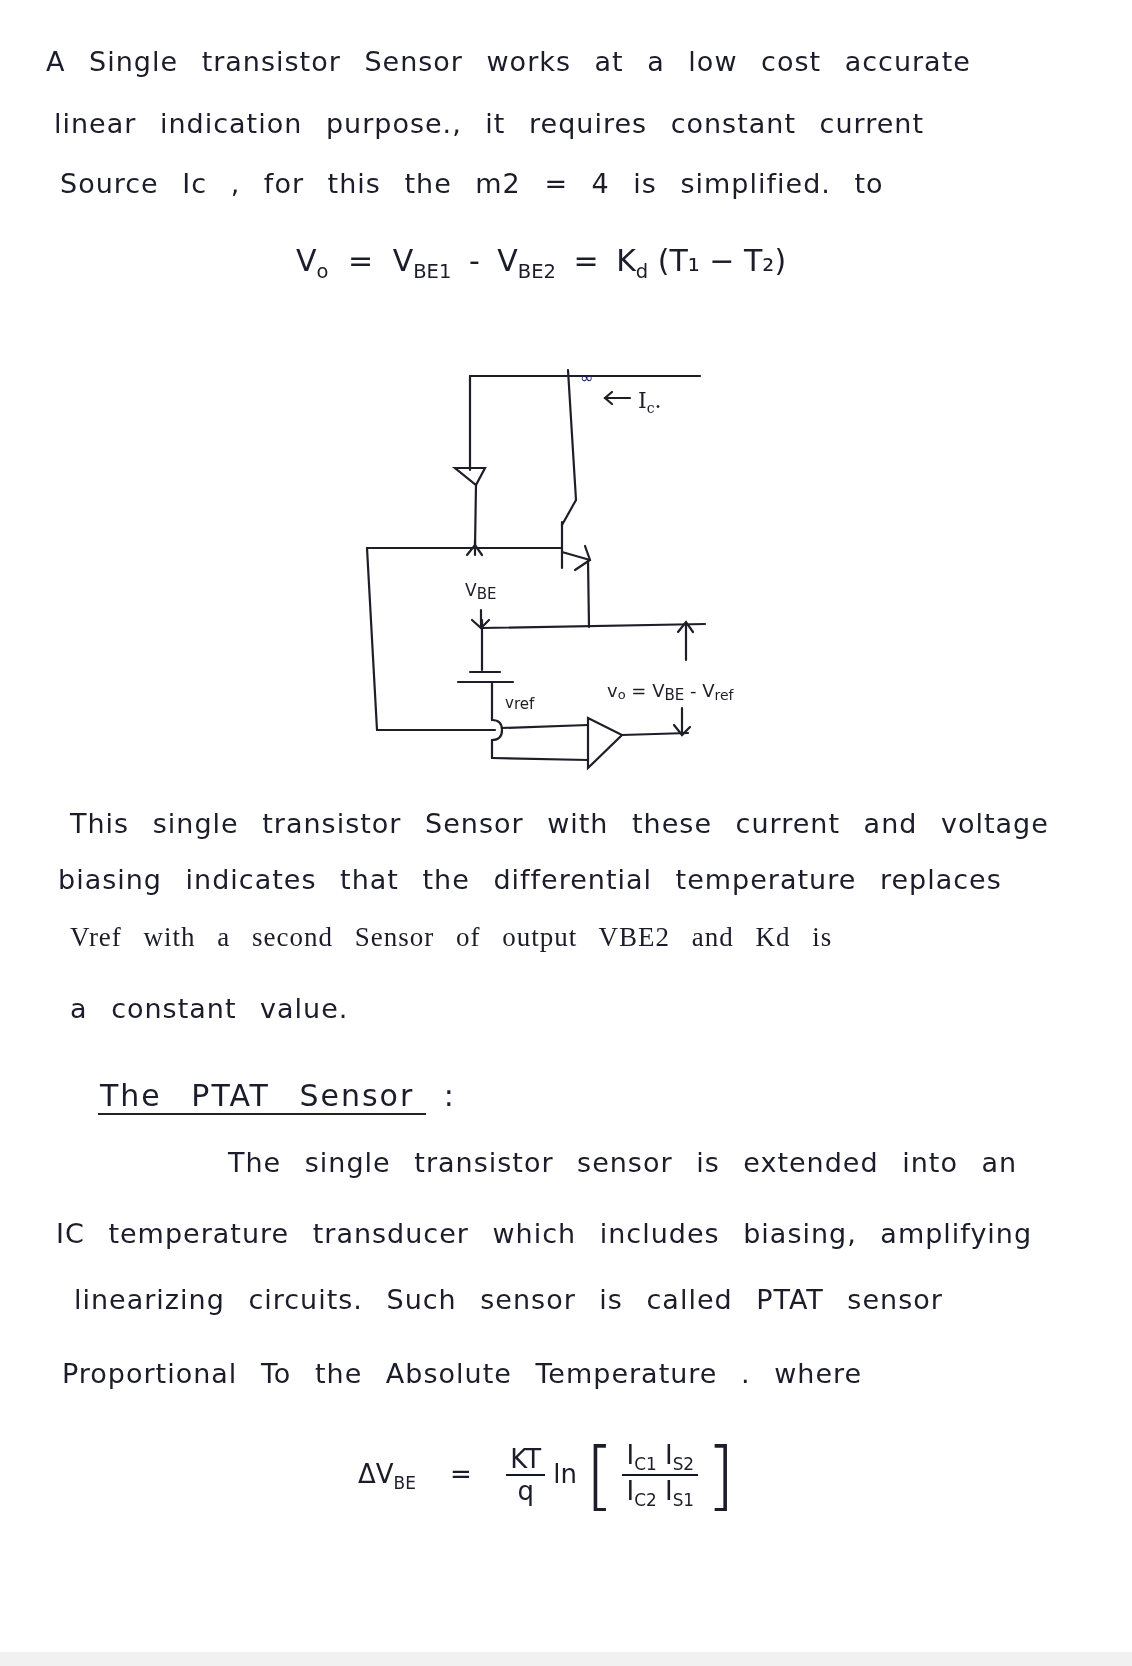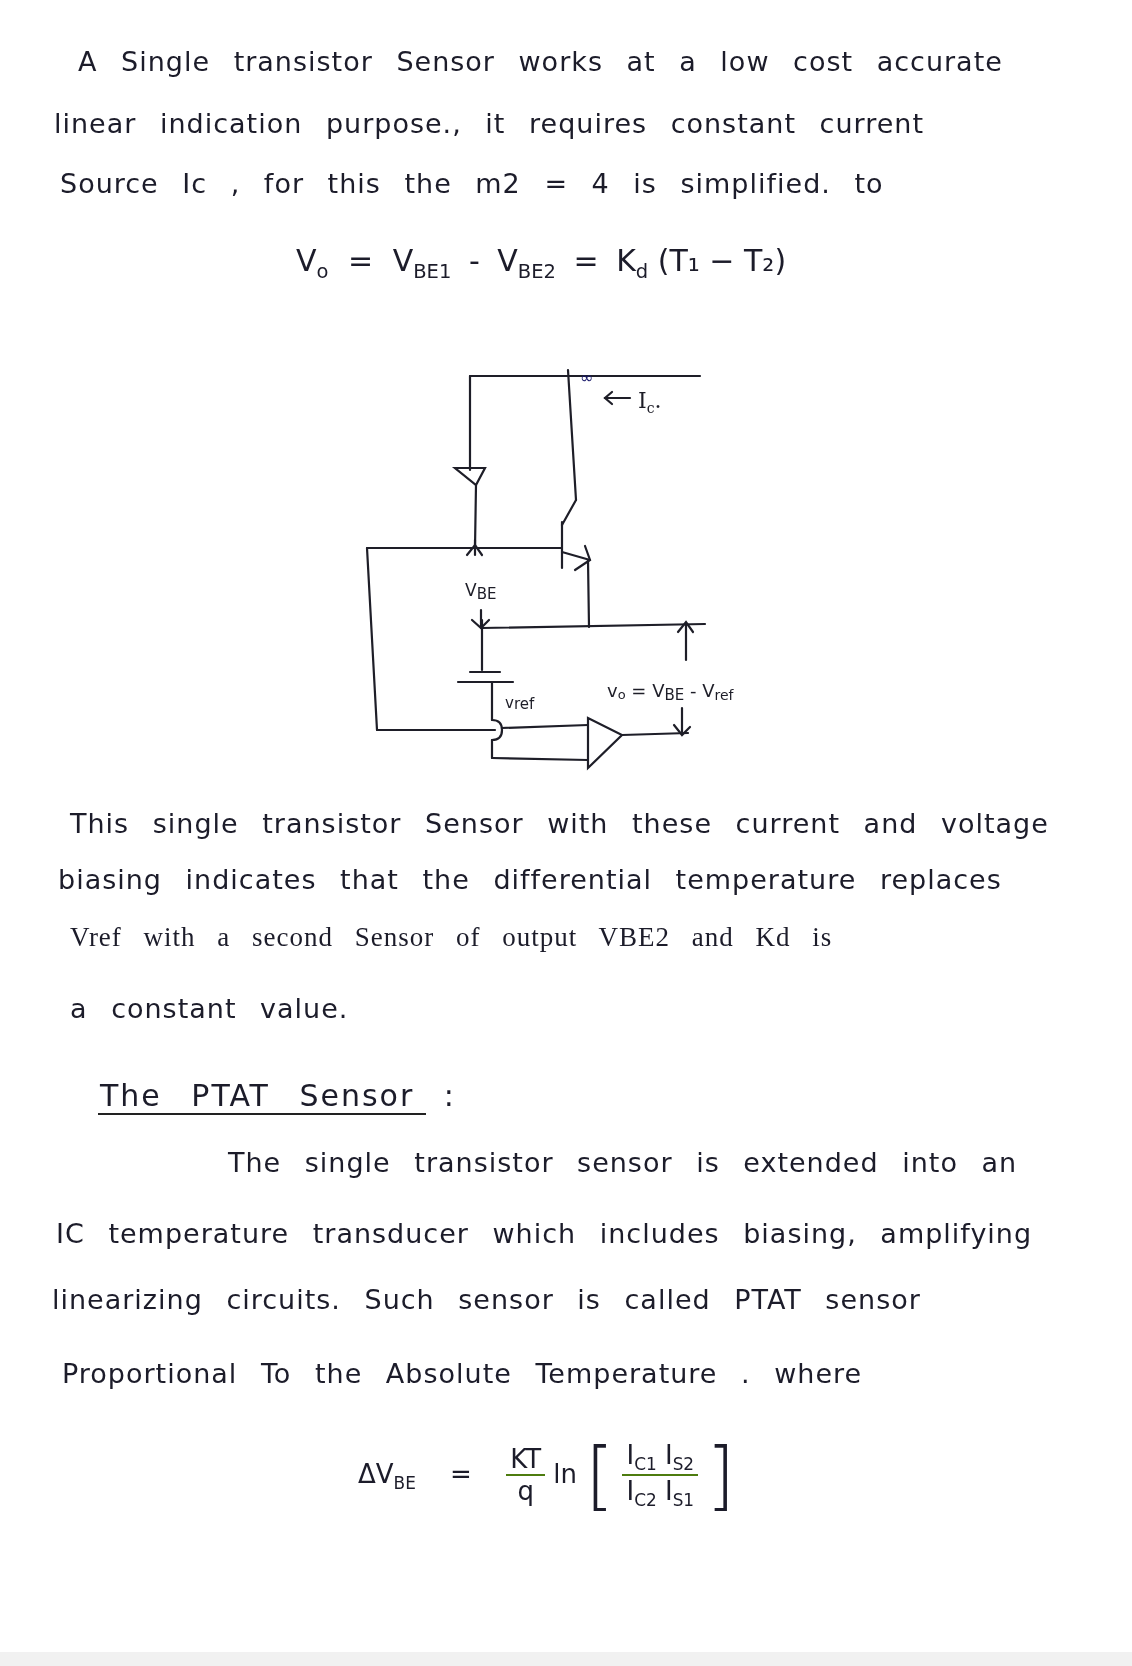--- a/index.html
+++ b/index.html
@@ -7,29 +7,29 @@
     width: 1132px; height: 1666px; background: #ffffff; position: relative; overflow: hidden;
     font-family: "DejaVu Sans", sans-serif; color: #1c1c2a;
   }
   .line { position: absolute; font-size: 27px; letter-spacing: 1px; white-space: nowrap; word-spacing: 14px; }
   .eq { position: absolute; font-size: 30px; white-space: nowrap; }
   sub { font-size: 0.65em; }
   .heading { position: absolute; font-size: 30px; letter-spacing: 2px; word-spacing: 18px; }
   .heading-underline { position: absolute; height: 2px; background: #222; }
   .circuit { position: absolute; left: 300px; top: 330px; }
   .frac { display: inline-block; vertical-align: middle; text-align: center; }
-  .frac .num { display: block; border-bottom: 2px solid #4d7c0f; padding: 0 4px; }
+  .frac .num { display: block; border-bottom: 2px solid #0f172a; padding: 0 4px; }
   .frac .den { display: block; padding: 0 4px; }
   .bracket { display: inline-block; vertical-align: middle; font-size: 74px; font-weight: 100; line-height: 1; }
   .bottom-bar { position: absolute; left: 0; top: 1652px; width: 1132px; height: 14px; background: #f1f1f1; }
 </style>
 </head>
 <body>
 
-<div class="line" style="left:46px; top:46px;margin-left:32px;">A  Single  transistor  Sensor  works  at  a  low  cost  accurate</div>
+<div class="line" style="left:46px; top:46px;">A  Single  transistor  Sensor  works  at  a  low  cost  accurate</div>
 <div class="line" style="left:54px; top:108px;">linear  indication  purpose.,  it  requires  constant  current</div>
 <div class="line" style="left:60px; top:168px;">Source  Ic ,  for  this  the  m2 = 4  is  simplified.  to</div>
 
 <div class="eq" style="left:296px; top:243px;">
   <span>V</span><sub>o</sub>
   <span style="margin:0 10px">=</span>
   <span>V</span><sub>BE1</sub>
   <span style="margin:0 8px">-</span>
   <span>V</span><sub>BE2</sub>
   <span style="margin:0 8px">=</span>
@@ -96,21 +96,21 @@
 <div class="line" style="left:70px; top:808px;">This  single  transistor  Sensor  with  these  current  and  voltage</div>
 <div class="line" style="left:58px; top:864px;">biasing  indicates  that  the  differential  temperature  replaces</div>
 <div class="line" style="left:70px; top:922px;font-family:Liberation Serif, serif;">Vref  with  a  second  Sensor  of  output  VBE2  and  Kd  is</div>
 <div class="line" style="left:70px; top:993px;">a  constant  value.</div>
 
 <div class="heading" style="left:100px; top:1078px;">The  PTAT  Sensor :</div>
 <div class="heading-underline" style="left:98px; top:1113px; width:328px;"></div>
 
 <div class="line" style="left:228px; top:1140px;margin-top:7px;">The  single  transistor  sensor  is  extended  into  an</div>
 <div class="line" style="left:56px; top:1218px;">IC  temperature  transducer  which  includes  biasing, amplifying</div>
-<div class="line" style="left:52px; top:1284px;">linearizing  circuits.  Such  sensor  is  called  PTAT  sensor</div>
+<div class="line" style="left:74px; top:1284px;">linearizing  circuits.  Such  sensor  is  called  PTAT  sensor</div>
 <div class="line" style="left:62px; top:1358px;">Proportional  To  the  Absolute  Temperature .  where</div>
 
 <div class="eq" style="left:358px; top:1410px; font-size:26px;margin-top:28px;">
   <span>ΔV</span><sub>BE</sub>
   <span style="margin:0 26px">=</span>
   <span class="frac">
     <span class="num">KT</span>
     <span class="den">q</span>
   </span>
   <span>ln</span>

